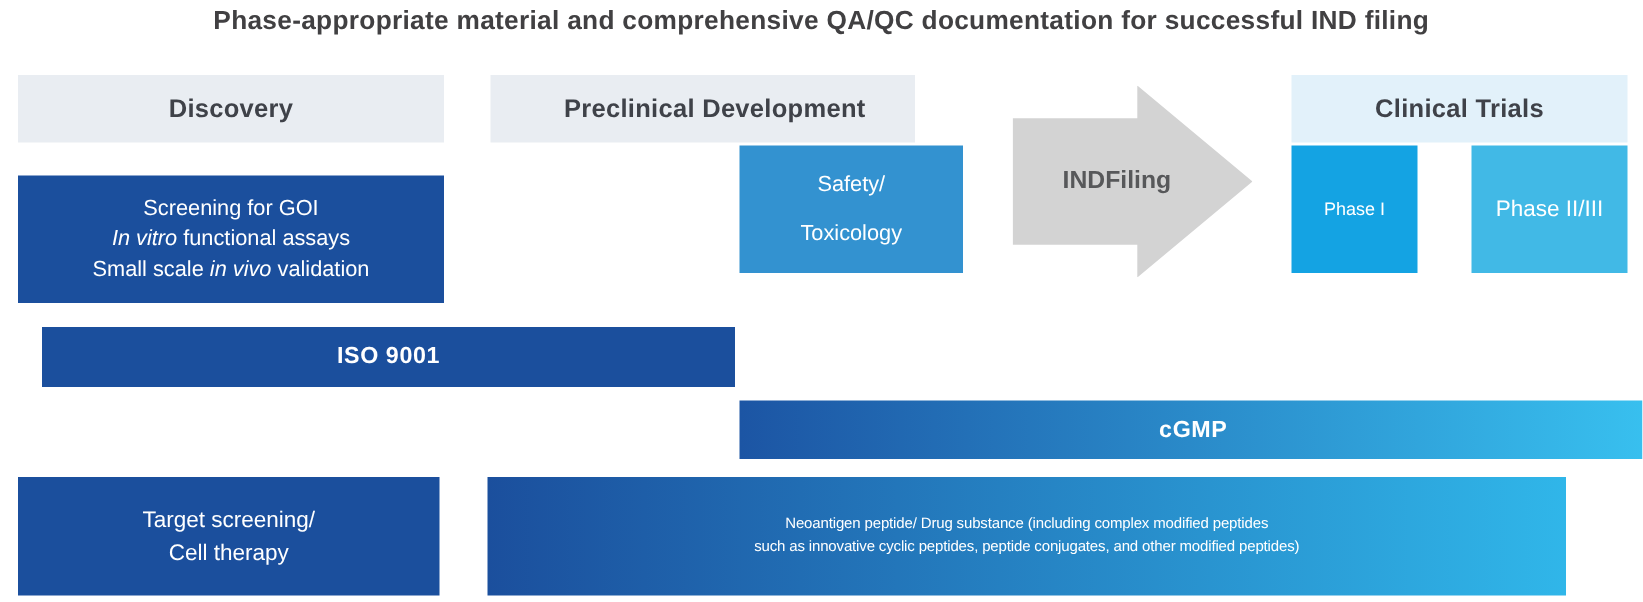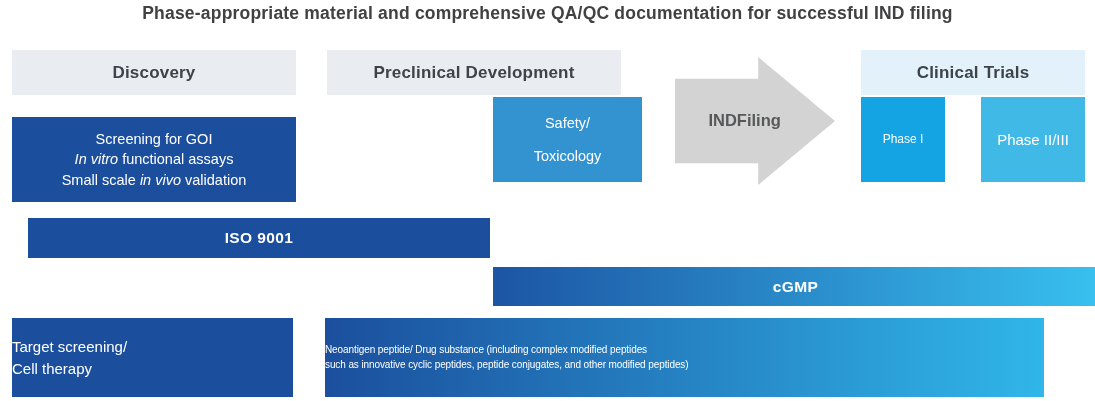--- a/index.html
+++ b/index.html
@@ -27,21 +27,21 @@
     height: 45px;
     display: flex;
     align-items: center;
     justify-content: center;
     font-weight: bold;
     font-size: 17px;
     color: var(--header_text);
     letter-spacing: 0.2px;
   }
   #hdr-discovery  { left: 12px;  width: 284px; background: var(--header_gray); }
-  #hdr-preclinical{ left: 327px; width: 294px; background: var(--header_gray); }
+  #hdr-preclinical{ left: 327px; width: 267px; background: var(--header_gray); padding-left: 16px; }
   #hdr-clinical   { left: 861px; width: 224px; background: var(--header_blue); }
 
   .pbox {
     position: absolute;
     top: 97px;
     height: 85px;
     display: flex;
     flex-direction: column;
     align-items: center;
     justify-content: center;
@@ -92,21 +92,21 @@
   #bar-iso  { left: 12px;  top: 218px; width: 462px; height: 40px; background: var(--dark_blue); }
   #bar-cgmp { left: 477px; top: 267px; width: 605px; height: 39px;
               background: linear-gradient(90deg, var(--cgmp_left), var(--cgmp_right)); }
 
   .bottombox {
     position: absolute;
     top: 318px;
     height: 79px;
     display: flex;
     flex-direction: column;
-    align-items: flex-start;
+    align-items: center;
     justify-content: center;
     text-align: center;
     color: var(--box_text);
     line-height: 1.45;
   }
   #box-target { left: 12px;  width: 281px; background: var(--dark_blue); font-size: 15px; }
   #box-neo    { left: 325px; width: 719px; font-size: 10px; letter-spacing: -0.1px;
                 background: linear-gradient(90deg, var(--neo_left), var(--neo_right)); }
 </style>
 </head>

